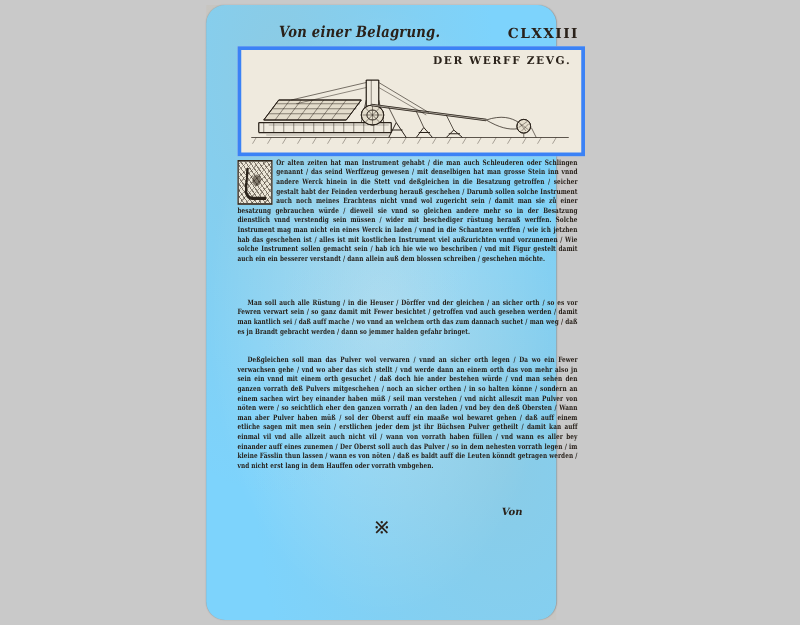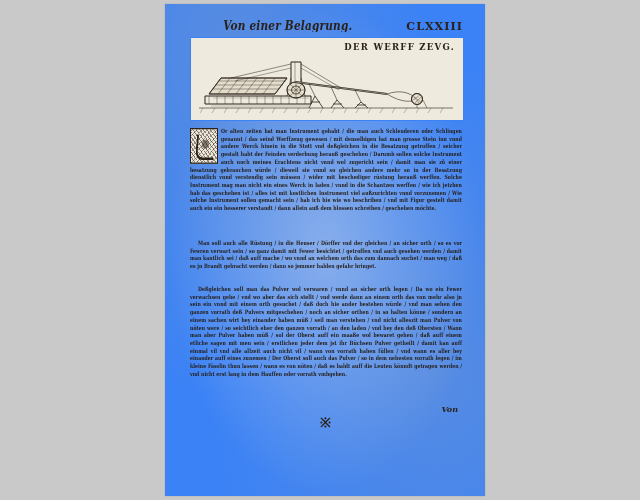--- a/index.html
+++ b/index.html
@@ -10,24 +10,25 @@
     width: 640px;
     height: 500px;
     background: #c9c9c9;
     font-family: "Liberation Serif", serif;
     overflow: hidden;
   }
   #page {
     position: absolute;
     left: 165px;
     top: 4px;
-    width: 320px;
+    width: 280px;
     height: 492px;
-    background: #3b82f6;
+    background: #7dd3fc;
     box-shadow: 0 0 1px rgba(0,0,0,0.25);
+    border-radius: 15px;
   }
   
   #page::before {
     content: "";
     position: absolute;
     inset: 0;
     background:
       radial-gradient(ellipse at 20% 10%, rgba(190,175,145,0.22), rgba(0,0,0,0) 55%),
       radial-gradient(ellipse at 85% 75%, rgba(190,175,145,0.20), rgba(0,0,0,0) 60%),
       radial-gradient(ellipse at 50% 50%, rgba(255,255,255,0.35), rgba(0,0,0,0) 70%);
@@ -67,21 +68,21 @@
     margin-left: 28px;
   }
 
   
   .figure {
     position: absolute;
     left: 25px;
     top: 33px;
     width: 272px;
     height: 82px;
-    border: 1px solid #3b82f6;
+    border: 3px solid #3b82f6;
     background: #efeade;
     overflow: hidden;
   }
   .figure-caption {
     position: absolute;
     right: 8px;
     top: 4px;
     font-family: "DejaVu Serif", serif;
     font-size: 8.5px;
     font-weight: 700;

